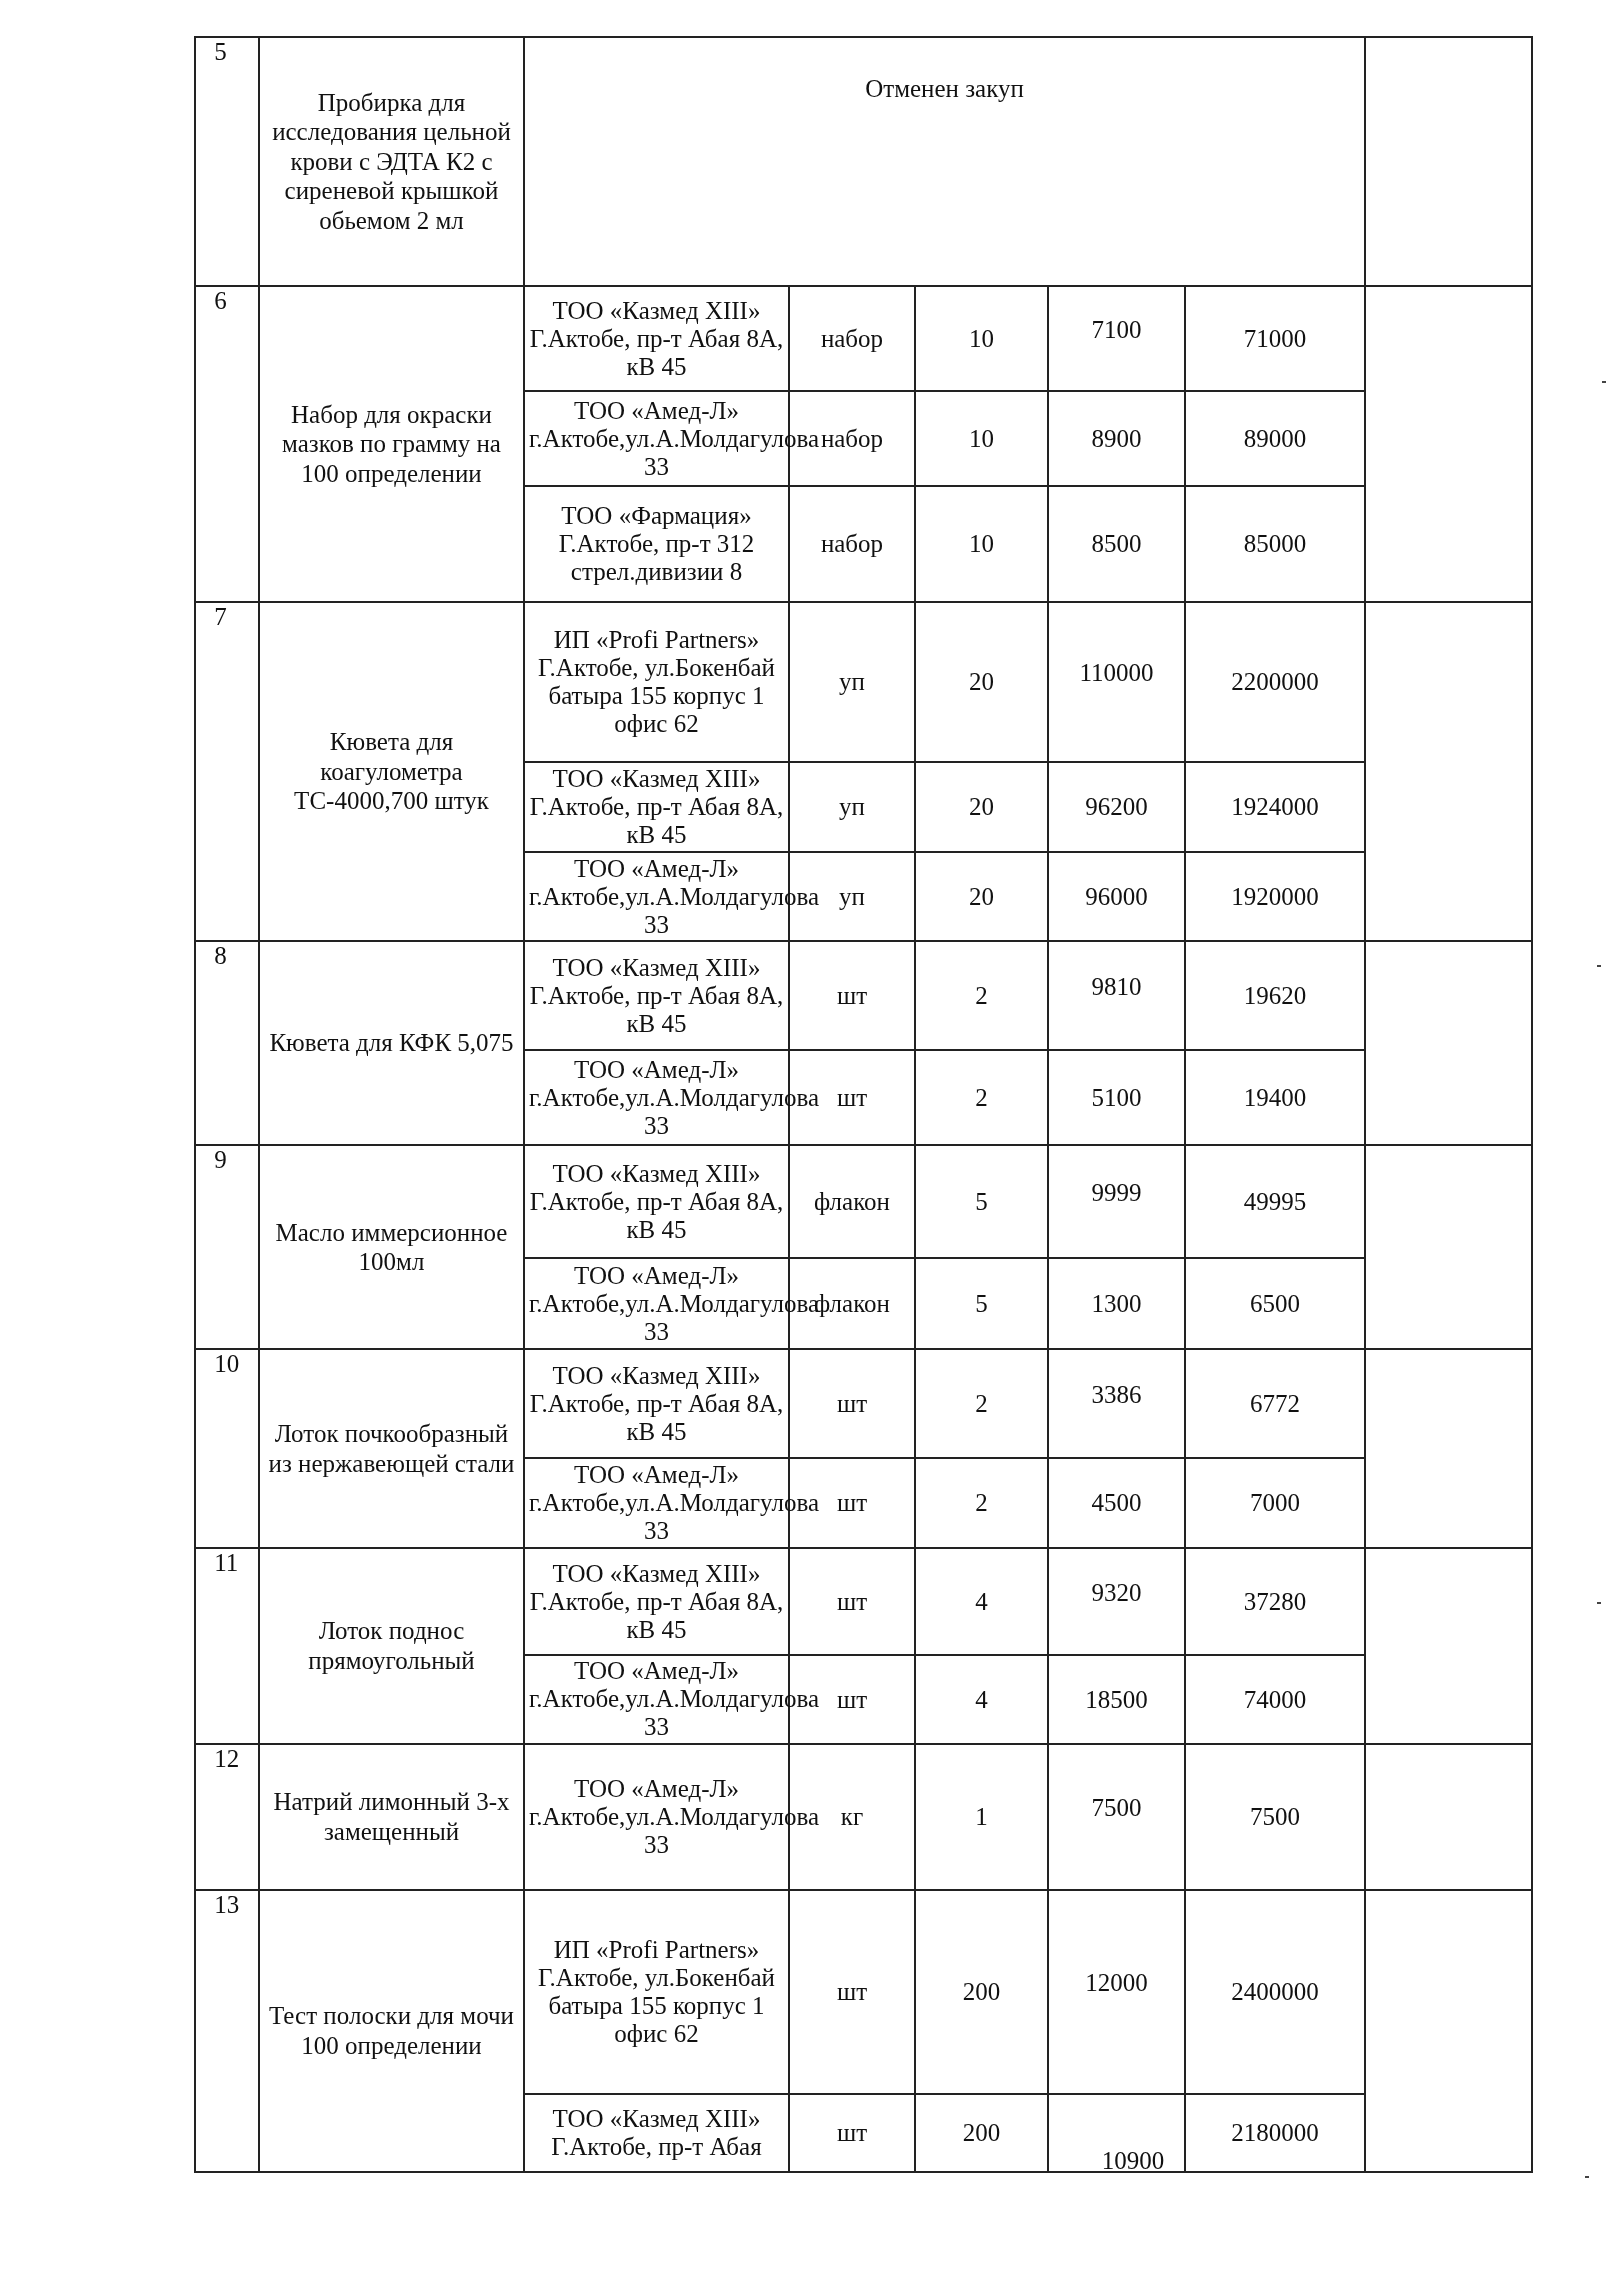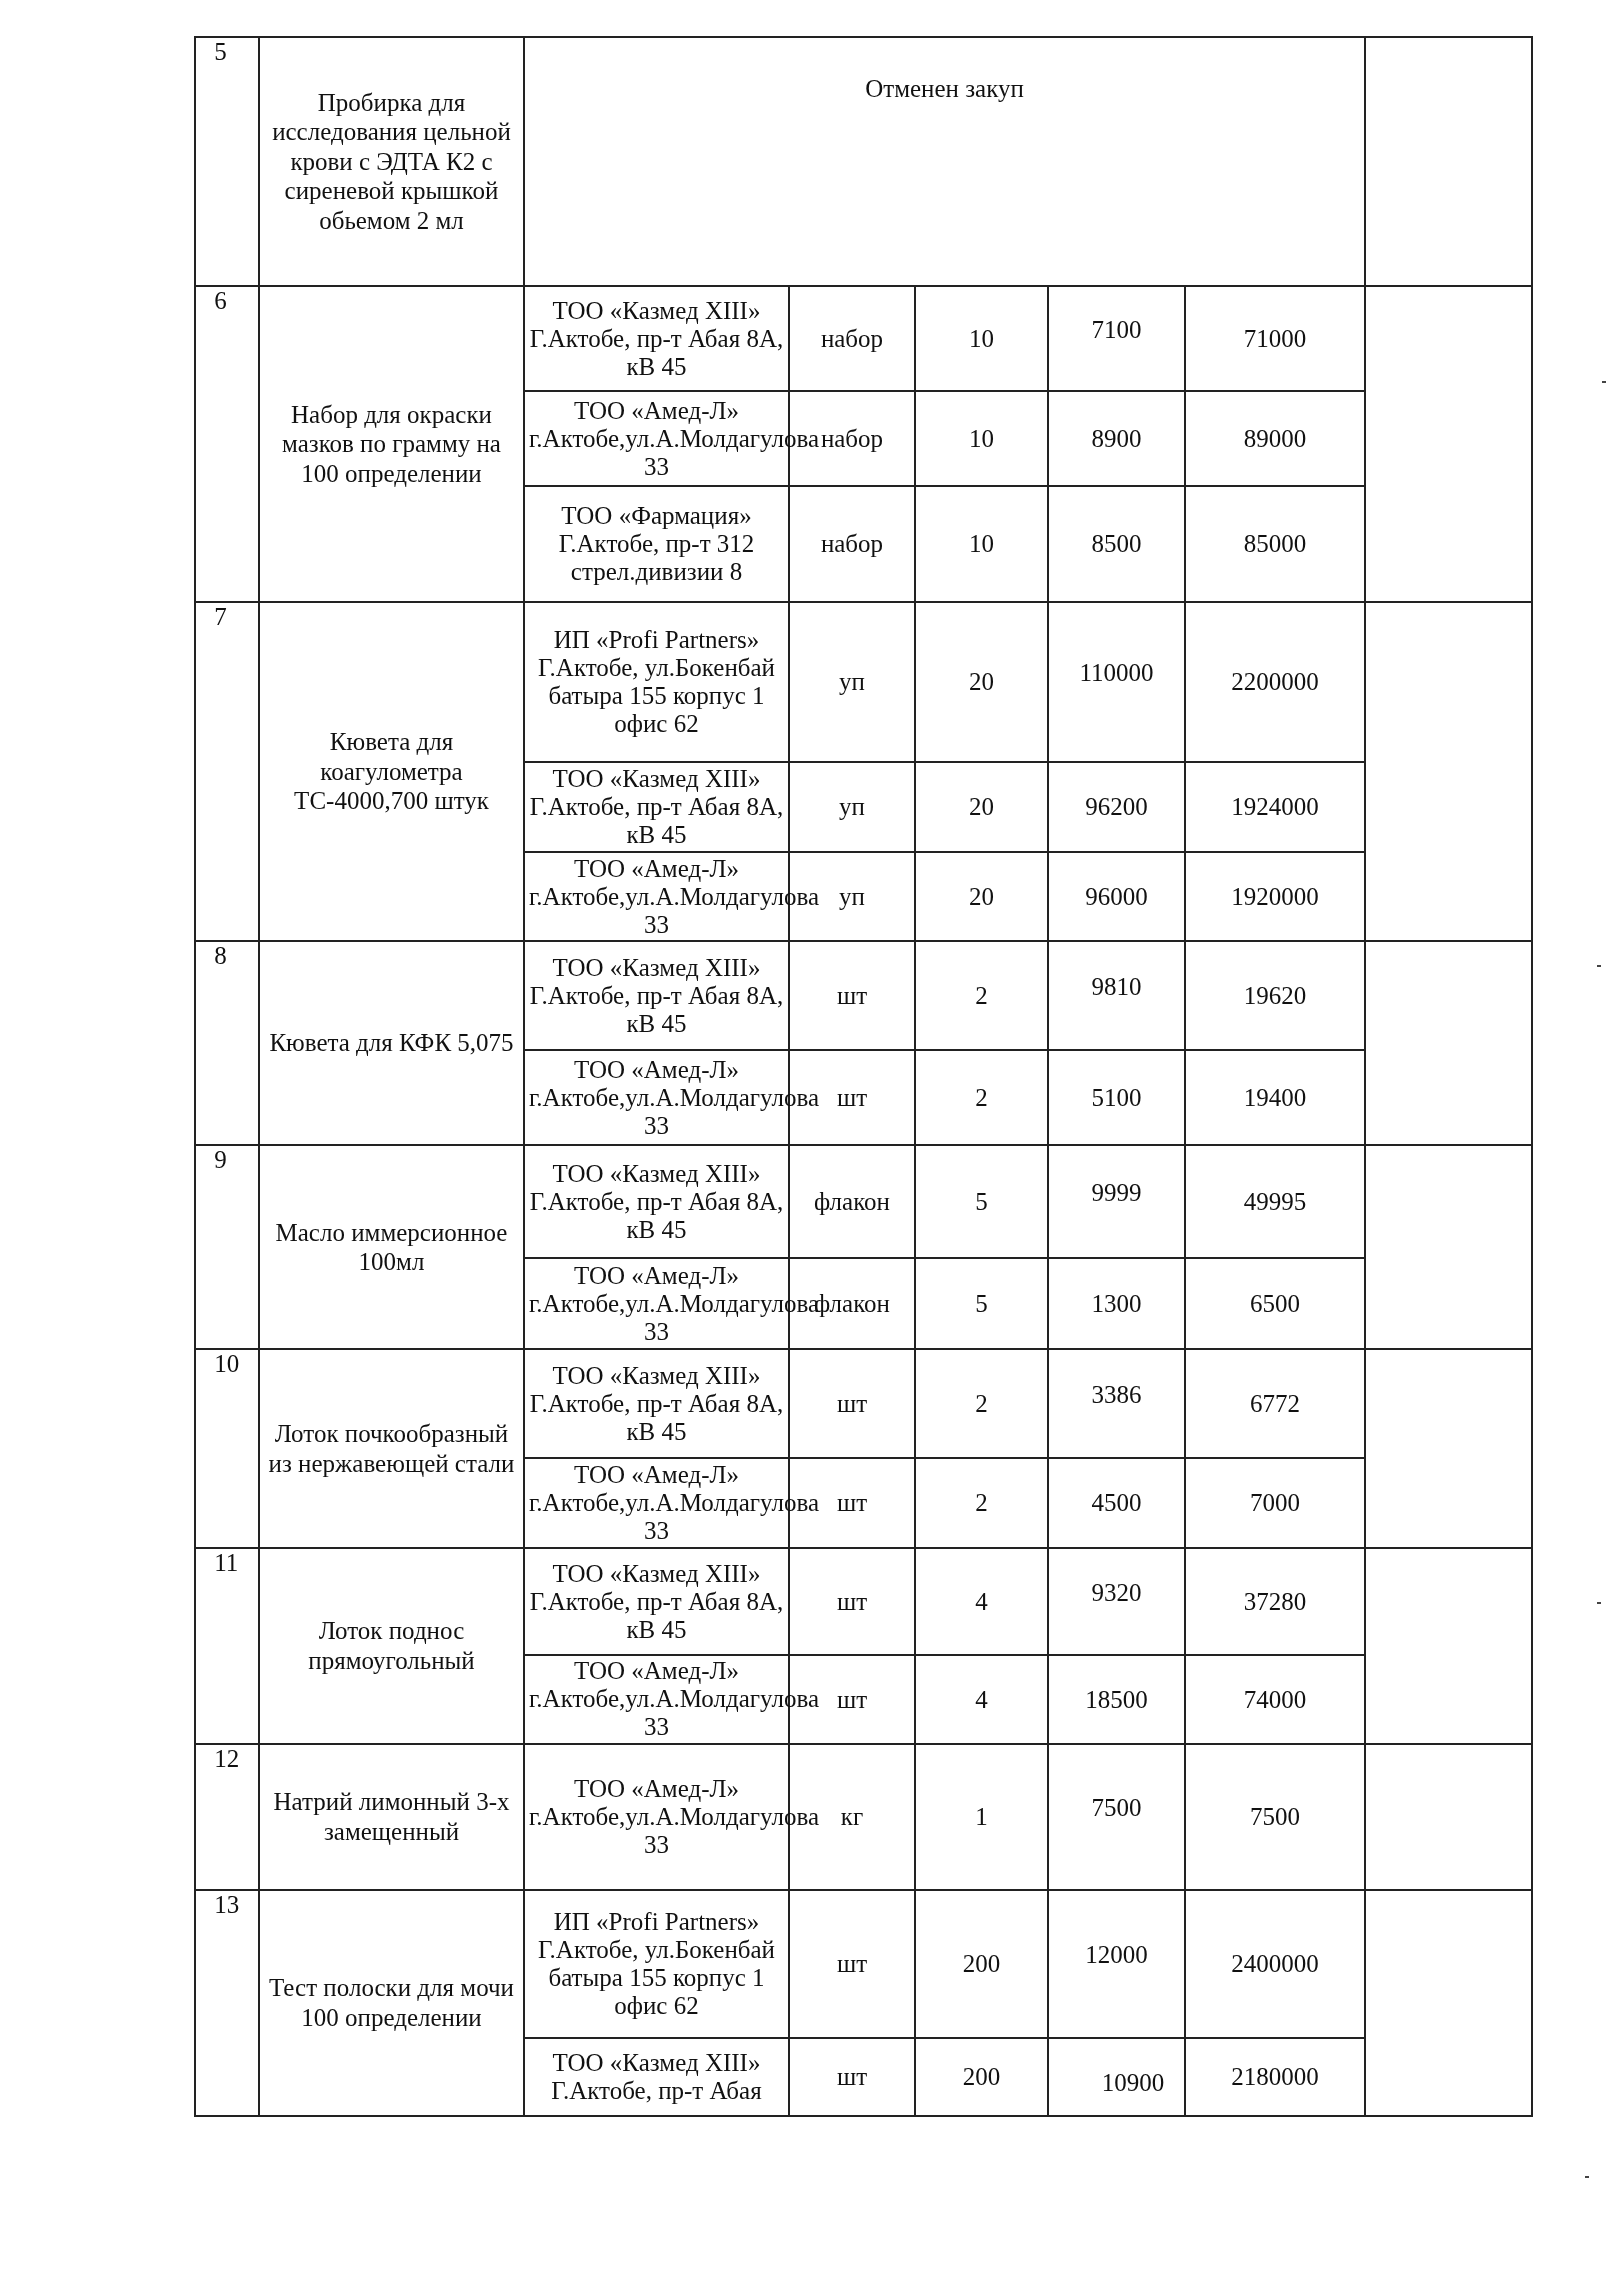--- a/index.html
+++ b/index.html
@@ -9,21 +9,21 @@
   .tbl { position:absolute; left:194px; top:36px; width:1337px; border-collapse:collapse; table-layout:fixed; }
   .tbl td { border:2px solid #222; padding:0; vertical-align:middle; text-align:center;
             font-size:25px; line-height:29.5px; }
   .tbl td.num { vertical-align:top; text-align:left; padding-left:18.3px; padding-top:0; line-height:27.5px; }
   .tbl td.name { padding:5.2px 6.5px; }
   .tbl td.sup { padding:1.3px 3.9px; line-height:28px; }
   .tbl td.cancel { vertical-align:top; padding-top:36px; }
   .tbl td.extra { }
   .tbl td.price-up { vertical-align:middle; }
   .tbl td.price-up span { position:relative; top:-9.2px; }
-  .tbl td.price-down span { position:relative; top:6px;margin-left:33px; }
+  .tbl td.price-down span { position:relative; top:28px;margin-left:33px; }
   .mark { position:absolute; width:3.9px; height:2px; background:#444; }
 </style>
 </head>
 <body>
 
 <div class="page">
   <table class="tbl">
     <colgroup>
       <col style="width:64px">
       <col style="width:265px">
@@ -160,21 +160,21 @@
         <tr style="height: 146px;">
           <td class="num" rowspan="1">12</td>
           <td class="name" rowspan="1">Натрий лимонный 3-х замещенный</td>
           <td class="sup">ТОО «Амед-Л» г.Актобе,ул.А.Молдагулова 33</td>
           <td>кг</td>
           <td>1</td>
           <td class="price-up"><span>7500</span></td>
           <td>7500</td>
           <td class="extra" rowspan="1"></td>
         </tr>
-        <tr style="height: 148px;">
+        <tr style="height: 204px;">
           <td class="num" rowspan="2">13</td>
           <td class="name" rowspan="2">Тест полоски для мочи 100 определении</td>
           <td class="sup">ИП «Profi Partners» Г.Актобе, ул.Бокенбай батыра 155 корпус 1 офис 62</td>
           <td>шт</td>
           <td>200</td>
           <td class="price-up"><span>12000</span></td>
           <td>2400000</td>
           <td class="extra" rowspan="2"></td>
         </tr>
         <tr style="height: 78px;">

